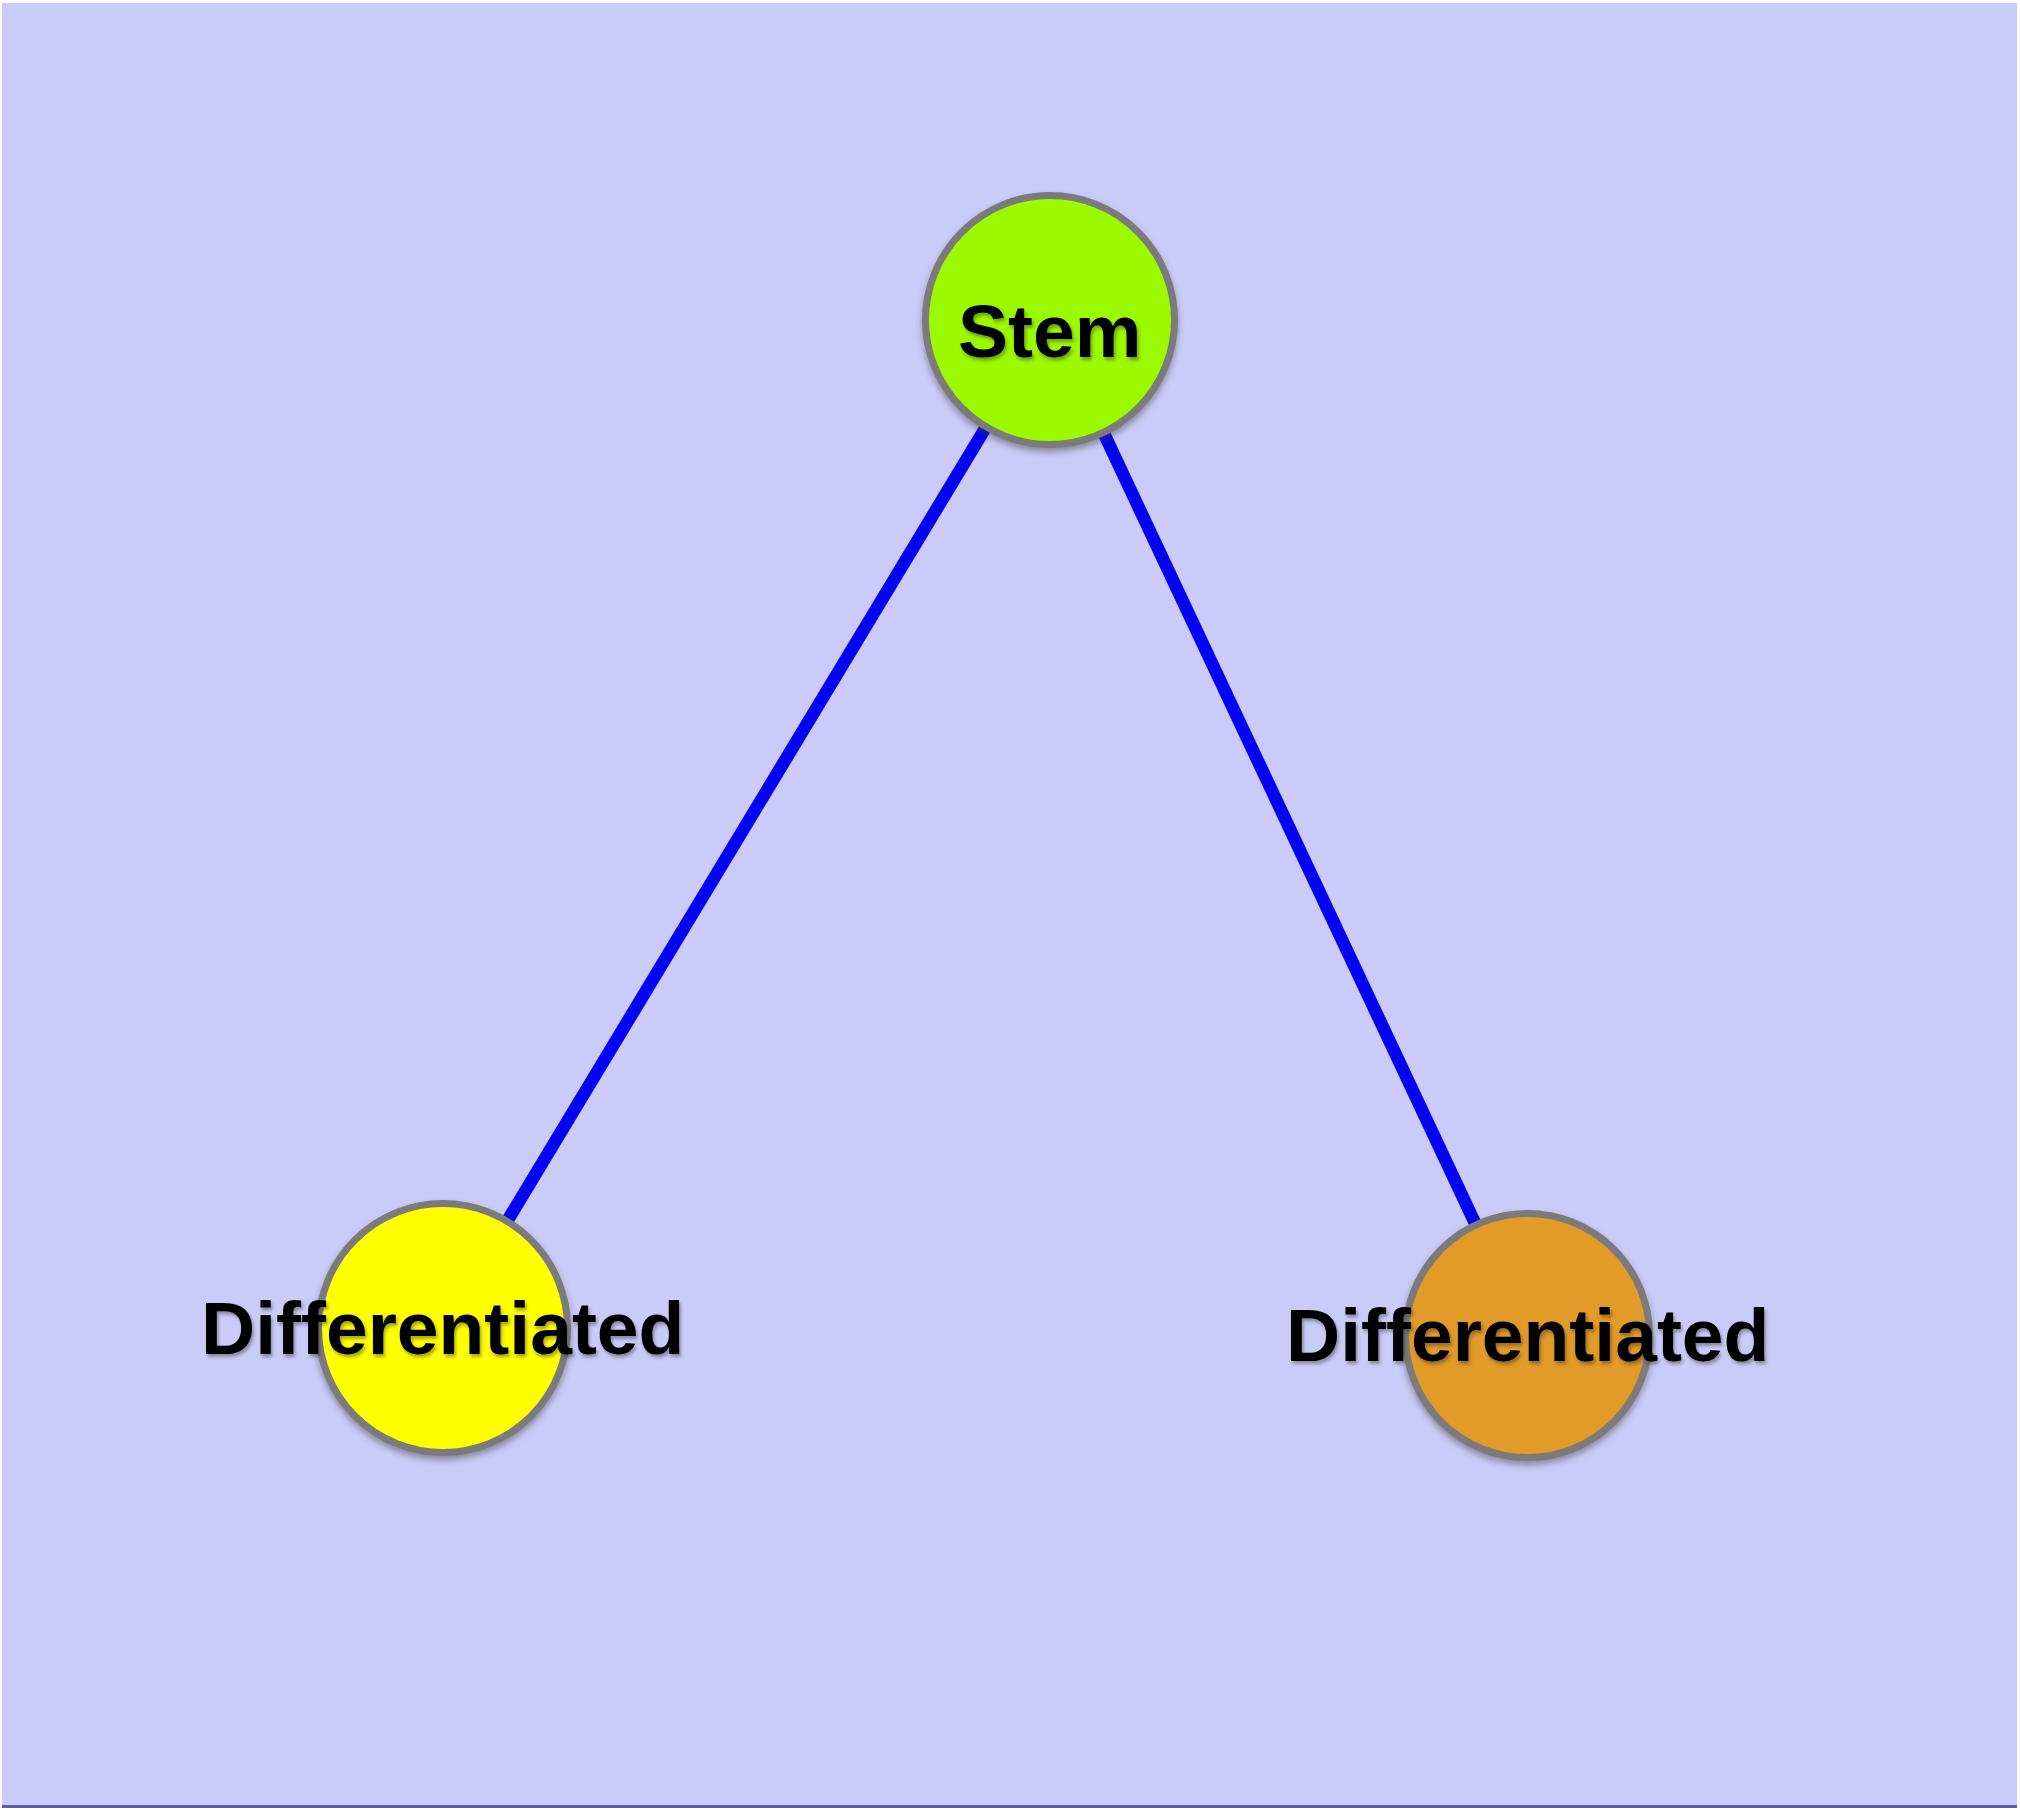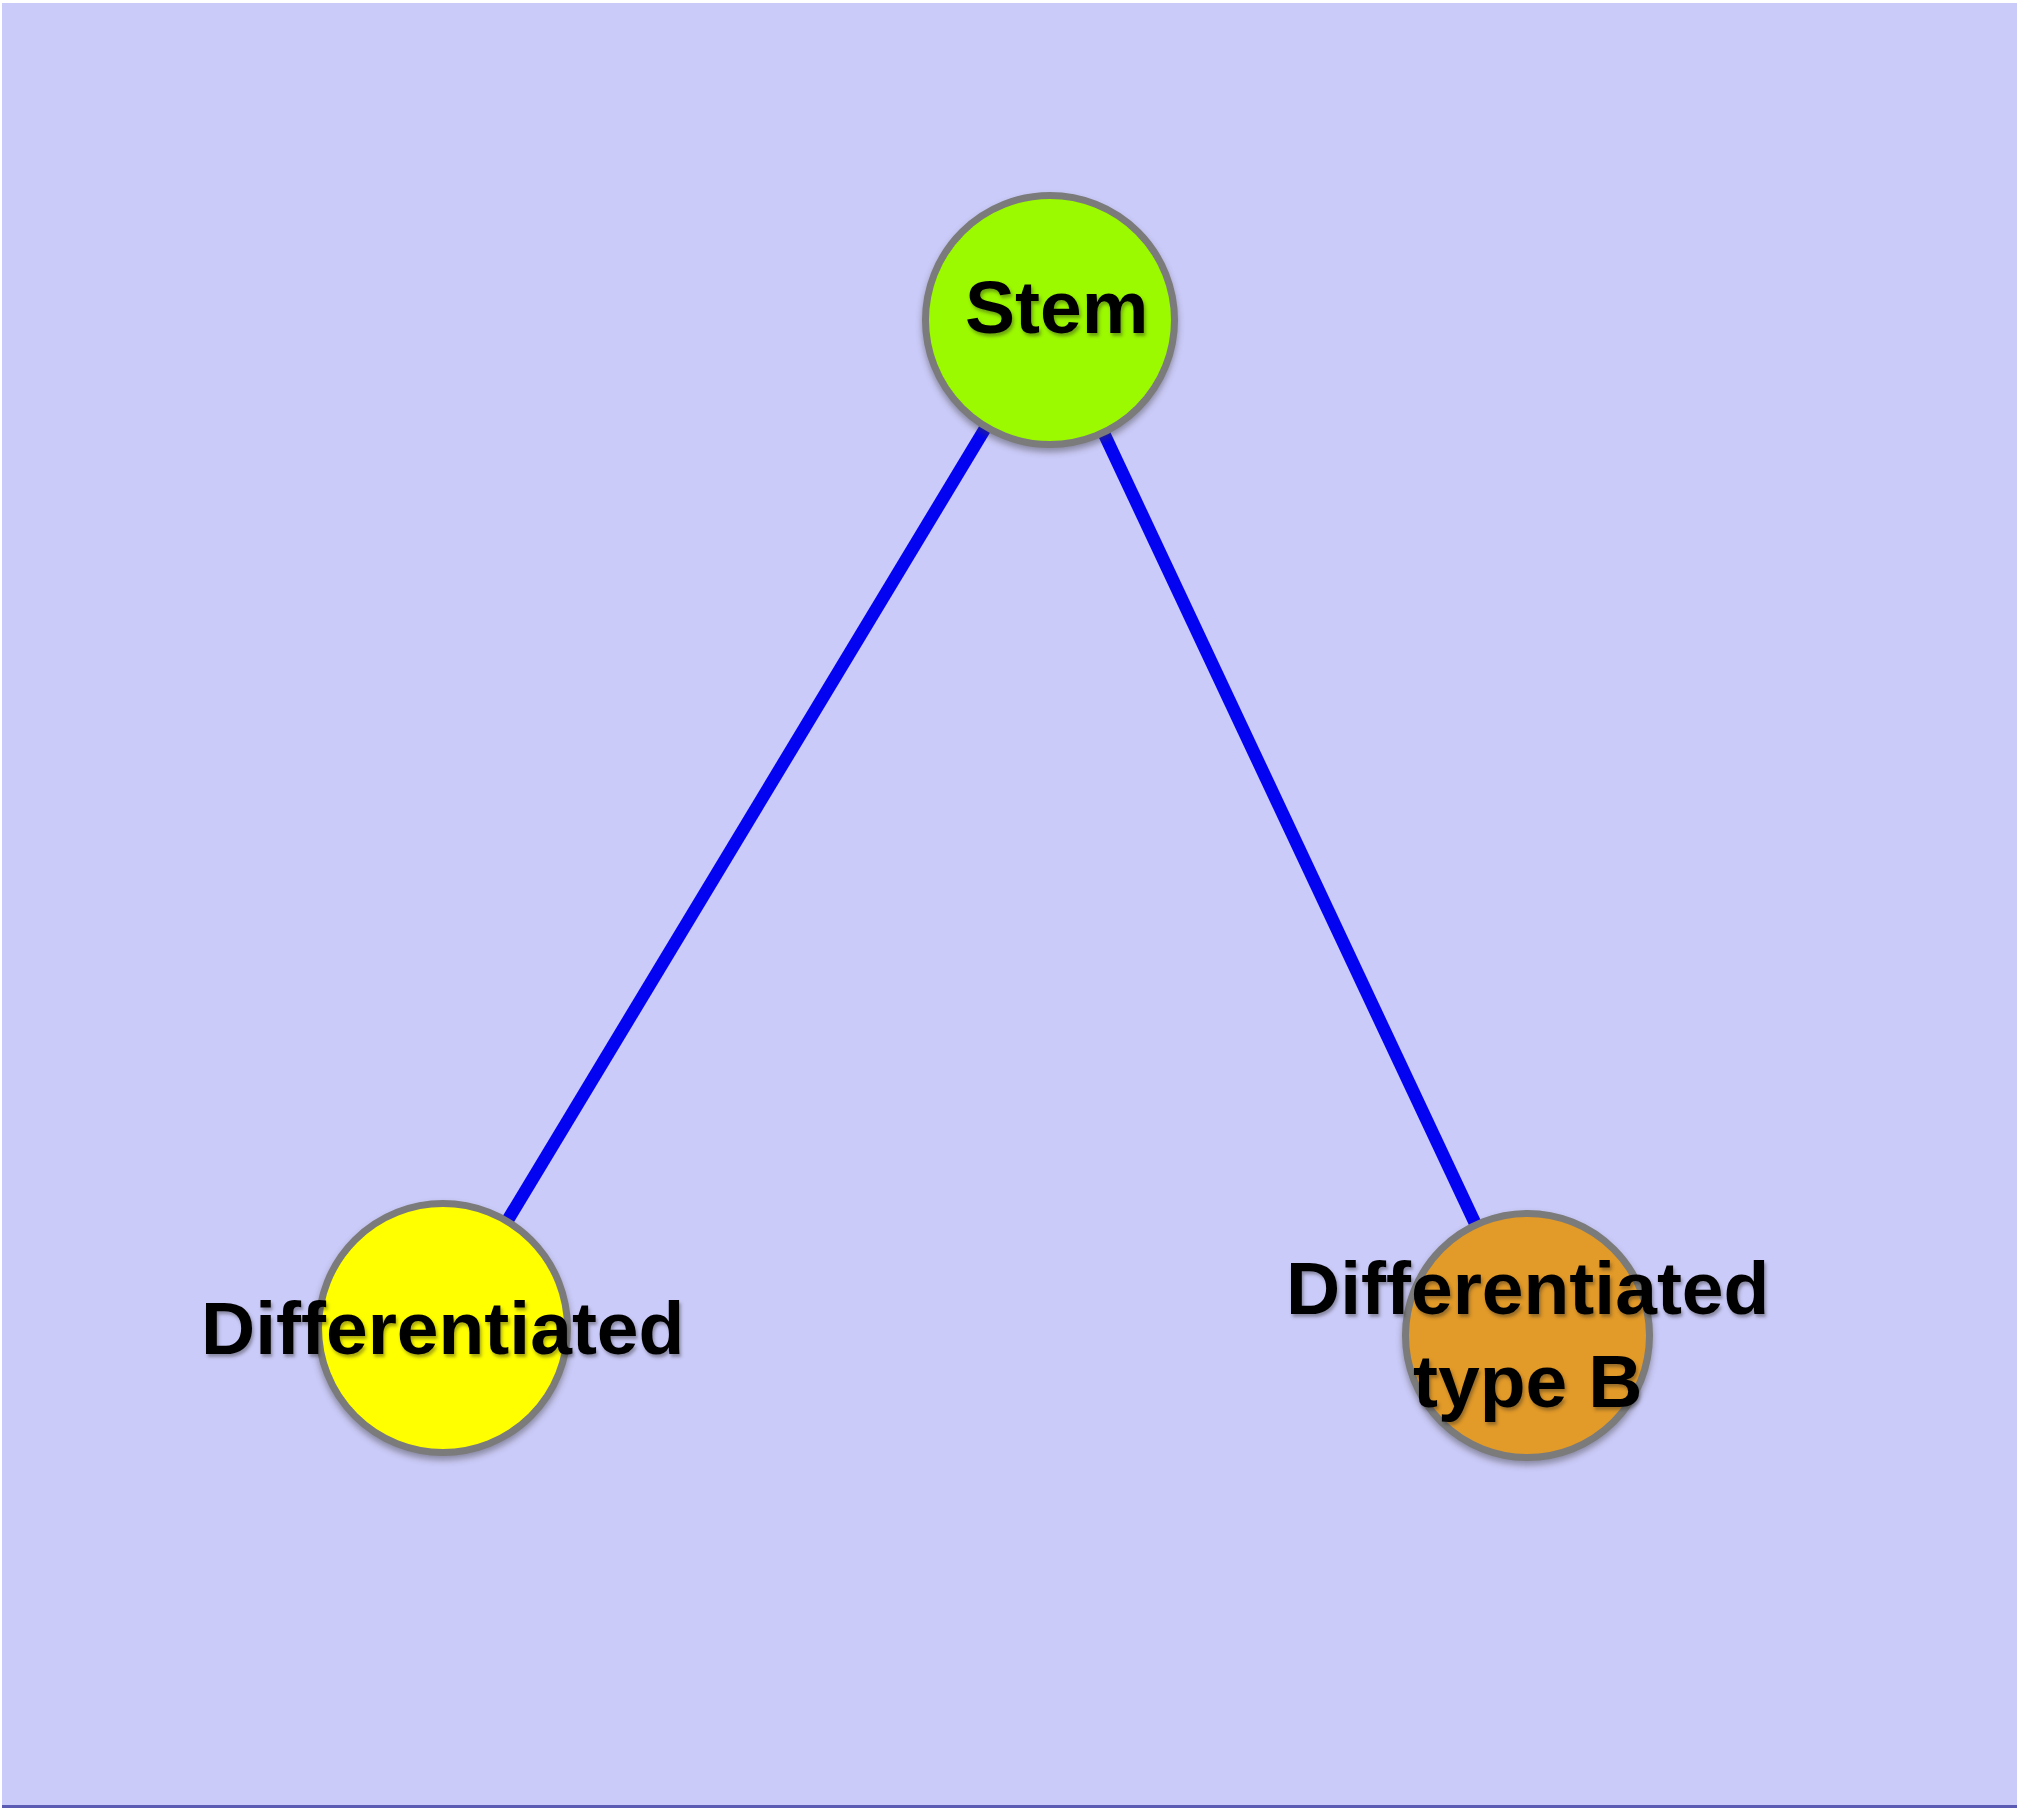--- a/index.html
+++ b/index.html
@@ -65,37 +65,36 @@
 <div class="page">
   <div class="canvas" id="canvas" style="background: rgb(203, 203, 249);">
 
     <svg class="edge-layer" id="edge-layer" xmlns="http://www.w3.org/2000/svg" viewBox="0 0 2377 2130">
         <line x1="1237" y1="374" x2="520" y2="1563" stroke="#0303F2" stroke-width="15"></line>
         <line x1="1237" y1="374" x2="1800" y2="1572" stroke="#0303F2" stroke-width="15"></line>
       </svg>
 
     <div class="node">
       <div class="node-circle" style="left: 920px; top: 189px; width: 256px; height: 256px; background: rgb(155, 249, 0); border: 7.6px solid rgb(123, 123, 123);"></div>
-      <div class="node-label" style="left: 1048px; top: 304px; color: rgb(0, 0, 0); margin-left: 7px;">
+      <div class="node-label" style="left: 1048px; top: 328px; color: rgb(0, 0, 0);">
         <span class="label-line">Stem</span>
 
       </div>
     </div>
 
     <div class="node">
       <div class="node-circle" style="left: 313px; top: 1197px; width: 256px; height: 256px; background: rgb(255, 255, 0); border: 7.6px solid rgb(123, 123, 123);"></div>
       <div class="node-label" style="left: 441px; top: 1325px; color: rgb(0, 0, 0);">
         <span class="label-line">Differentiated</span>
       </div>
     </div>
 
     <div class="node">
       <div class="node-circle" style="left: 1400px; top: 1207px; width: 251px; height: 251px; background: rgb(226, 154, 40); border: 7.6px solid rgb(123, 123, 123);"></div>
       <div class="node-label" style="left: 1526px; top: 1332px; color: rgb(0, 0, 0);">
         <span class="label-line">Differentiated</span>
-        <span class="label-line">type B</span>
       </div>
     </div>
 
     <div class="bottom-line" style="background: rgb(91, 91, 180);"></div>
   </div>
 </div>
 
 
 </body></html>

